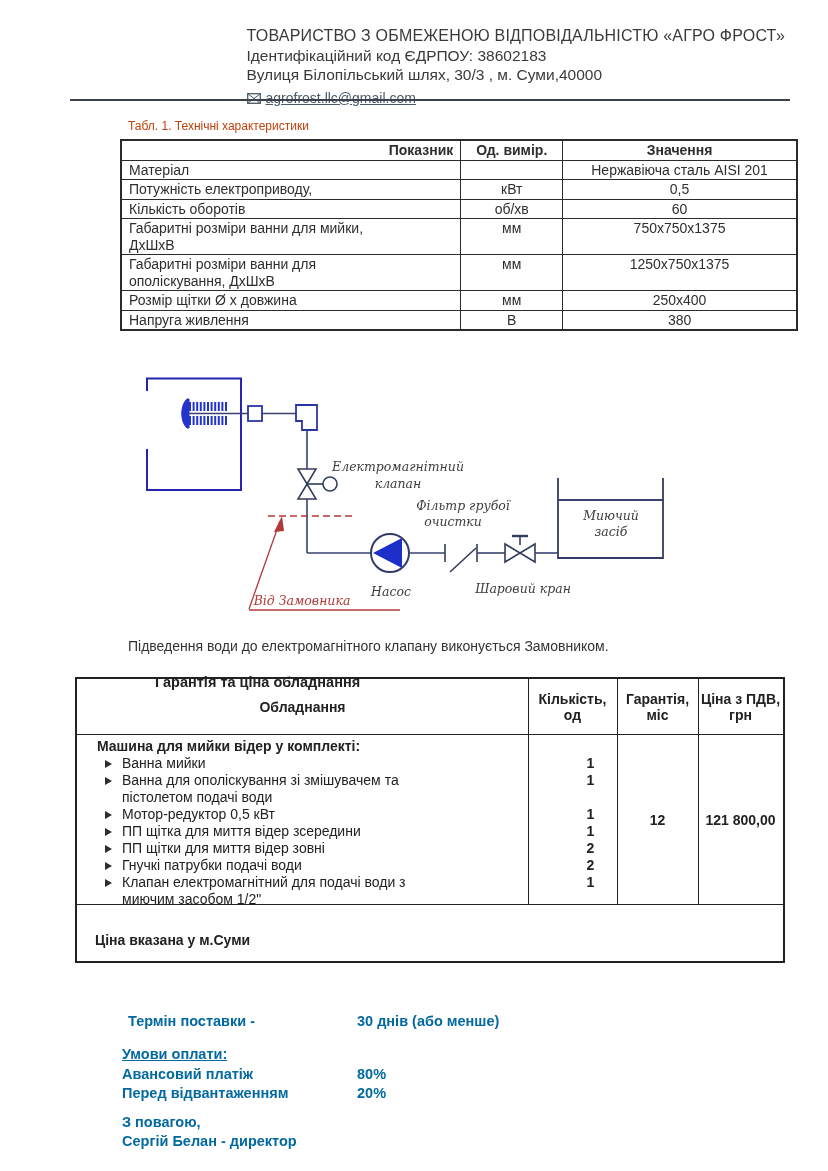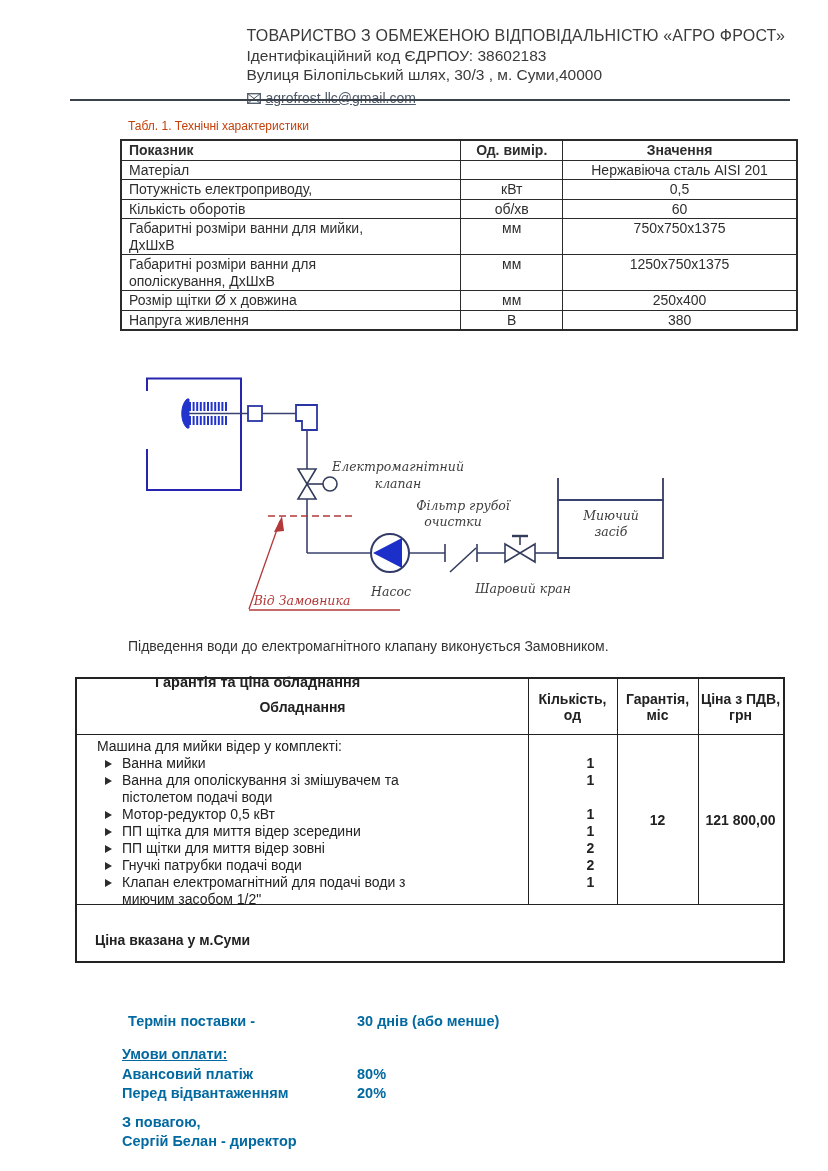--- a/index.html
+++ b/index.html
@@ -15,40 +15,40 @@
   .hdr .email-row{margin-top:4px; font-size:14px; color:#4e5a68;}
   .hdr .email-row a{color:#4e5a68; text-decoration:underline;}
   .env{display:inline-block; vertical-align:-1px; margin-right:5px;}
   .hrule{position:absolute; top:99px; left:70px; width:720px; height:0; border-top:2px solid #3c424c;}
   
   .t1cap{position:absolute; top:119px; left:128px; font-size:12px; color:#c2410c;}
   table.t1{position:absolute; top:139px; left:120px; width:678px; border-collapse:collapse;
     font-size:14px; color:#2e2e2e; border:2px solid #2b2b2b;}
   table.t1 th, table.t1 td{border:1px solid #2b2b2b; padding:1px 7px; line-height:16.5px; vertical-align:top;}
   table.t1 th{font-weight:bold; text-align:center;}
-  table.t1 th.left{text-align:left;}
+  table.t1 th.left{text-align:right;}
   table.t1 td.c{text-align:center;}
   table.t1 .l2{display:block;}
   
   .diag{position:absolute; left:0; top:355px;}
   .diag text{font-family:"DejaVu Serif",serif; font-style:italic; font-size:12.5px; fill:#3d3d3d;}
   .diag text.red{fill:#b23939;}
   
   .note{position:absolute; left:128px; top:638px; font-size:14px; color:#333;}
   .h2{position:absolute; left:155px; top:674px; font-size:14.5px; font-weight:bold; color:#222;}
   
   .t2{position:absolute; left:75px; top:677px; width:710px; border:2px solid #222; box-sizing:border-box; font-size:14px; color:#222;}
   .t2 .vline{position:absolute; top:0; width:1px; height:225px; background:#222;}
   .t2-header{height:55px; display:flex; align-items:center; font-weight:bold; text-align:center; line-height:16px;}
   .t2-header .c1{width:451px;}
   .t2-header .c2{width:89px;}
   .t2-header .c3{width:81px;}
   .t2-header .c4{flex:1;}
   .t2-content{position:relative; height:170px; border-top:1px solid #222; padding-top:3px; box-sizing:border-box; line-height:17px;}
-  .t2-kit{padding-left:20px; font-weight:normal;}
+  .t2-kit{padding-left:20px; font-weight:bold;}
   .t2-item{display:flex;gap:18px;}
   .t2-label{width:451px; box-sizing:border-box; padding-left:45px; padding-right:96px; position:relative;}
   .t2-label::before{content:""; position:absolute; left:28px; top:5px; width:0; height:0;
     border-top:4px solid transparent; border-bottom:4px solid transparent; border-left:7px solid #2d2d2d;}
   .t2-qty{width:89px; text-align:center; font-weight:bold;}
   .t2-center{position:absolute; top:0; height:170px; display:flex; align-items:center; justify-content:center; font-weight:bold;}
   .t2-warranty{left:540px; width:81px;}
   .t2-price{left:621px; width:85px;}
   .t2-bottom{height:57px; border-top:1px solid #222; box-sizing:border-box; padding:27px 0 0 18px; font-weight:bold;}
   

